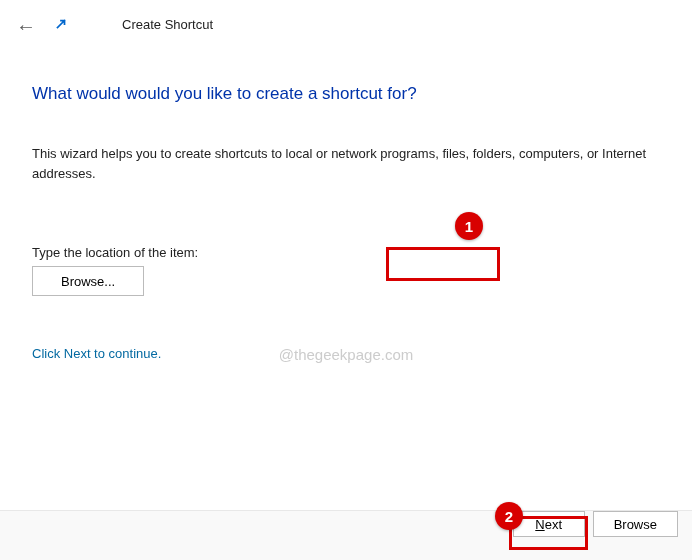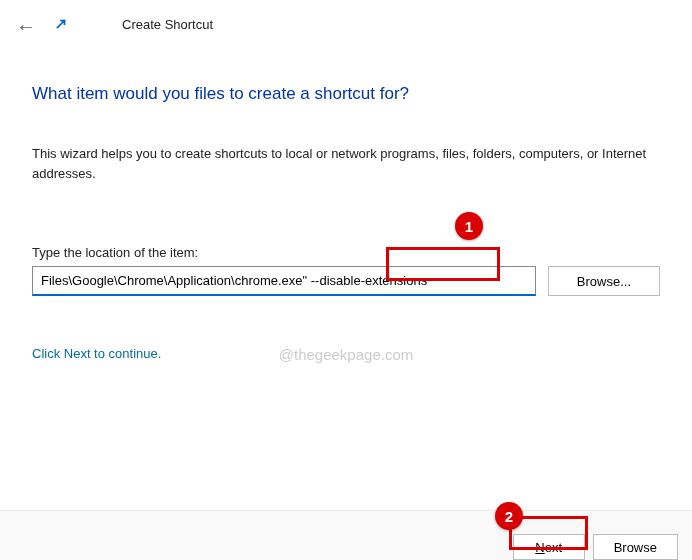--- a/index.html
+++ b/index.html
@@ -108,21 +108,21 @@
     .footer {
       position: absolute;
       bottom: 0;
       left: 0;
       right: 0;
       height: 50px;
       background: #f9f9f9;
       border-top: 1px solid #e8e8e8;
       display: flex;
       justify-content: flex-end;
-      align-items: flex-end;
+      align-items: flex-start;
       padding-right: 14px;
       gap: 8px;
     }
     .footer-btn {
       background: #fff;
       border: 1px solid #bbb;
       font-size: 13px;
       font-family: inherit;
       padding: 4px 20px;
       height: 26px;
@@ -186,25 +186,24 @@
   <span class="shortcut-icon">
     <svg viewBox="0 0 16 16">
       <rect x="0" y="0" width="16" height="16" fill="#fff" stroke="#ccc" stroke-width="0"></rect>
       <path d="M4 12 L12 4 M12 4 L8 4 M12 4 L12 8" stroke="#0066cc" stroke-width="2" fill="none" stroke-linecap="square"></path>
     </svg>
   </span>
   <span class="header-title">Create Shortcut</span>
 </div>
 
 <div class="content">
-  <h1 class="main-heading">What item would you files to create a shortcut for?</h1>
+  <h1 class="main-heading">What would would you like to create a shortcut for?</h1>
   <p class="description">This wizard helps you to create shortcuts to local or network programs, files, folders, computers, or Internet addresses.</p>
   <div class="field-label">Type the location of the item:</div>
   <div class="input-row">
-    <input type="text" class="path-input" value="Files\Google\Chrome\Application\chrome.exe&quot; --disable-extensions" style="">
     <button class="browse-btn">Browse...</button>
   </div>
   <div class="continue-text">Click Next to continue.</div>
 </div>
 
 <div class="watermark">@thegeekpage.com</div>
 
 <div class="footer">
   <button class="footer-btn next-btn"><span class="mnemonic">N</span><span>ext</span></button>
   <button class="footer-btn">Browse</button>

